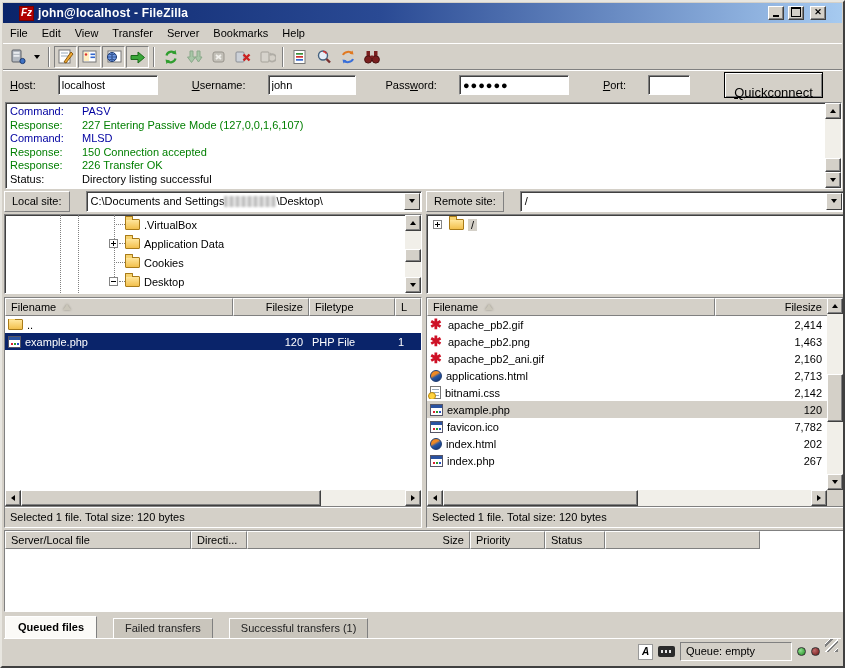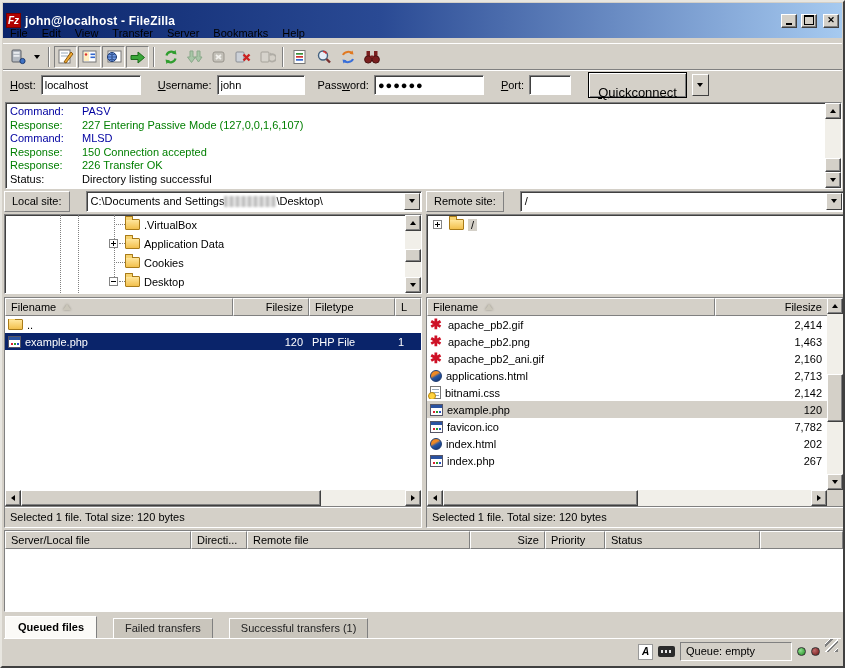--- a/index.html
+++ b/index.html
@@ -1,40 +1,40 @@
 <!DOCTYPE html>
 <html><head>
 <meta charset="utf-8">
 <style>
 *{margin:0;padding:0;box-sizing:border-box;font-family:"Liberation Sans",sans-serif}
 body{background:#9a9a9a;margin:0}
 #win{position:relative;width:845px;height:668px;background:#D4D0C8;border:2px solid;border-color:#e8e6e0 #404040 #404040 #e8e6e0;overflow:hidden}
 .abs{position:absolute}
 
-#titlebar{left:1px;top:1px;right:1px;height:35px;background:linear-gradient(to right,#0A246A,#2a4a94 45%,#A6CAF0);display:flex;align-items:center;padding:0 3px;gap:4px}
+#titlebar{left:1px;top:1px;right:1px;height:20px;background:linear-gradient(to right,#0A246A,#2a4a94 45%,#A6CAF0);display:flex;align-items:center;padding:0 16px;gap:4px}
 #fzicon{width:15px;height:15px;background:#B00000;border:1px solid #700;color:#fff;font-size:10px;font-weight:bold;font-style:italic;display:flex;align-items:center;justify-content:center;line-height:1}
 #fzicon::before{content:"Fz"}
 #title-text{color:#fff;font-weight:bold;font-size:12px;flex:1;letter-spacing:.2px}
 .winbtn{width:16px;height:14px;background:#D4D0C8;border:1px solid;border-color:#fff #404040 #404040 #fff;box-shadow:inset -1px -1px 0 #808080;display:flex;align-items:flex-end;justify-content:center;position:relative}
 .winbtn.minimize::before{content:"";width:6px;height:2px;background:#000;margin-bottom:2px}
 .winbtn.maximize::before{content:"";width:8px;height:7px;border:1px solid #000;border-top:2px solid #000;margin-bottom:2px}
 .winbtn.close{margin-left:2px}
 .winbtn.close::before{content:"✕";font-size:9px;font-weight:bold;line-height:13px;margin:0 auto}
 
 #menubar{left:1px;top:21px;right:1px;height:20px;display:flex;align-items:center;}
 .menu-item{font-size:11px;padding:2px 7px;color:#000}
 
 #toolbar{left:1px;top:41px;right:1px;height:26px;display:flex;align-items:center;padding-left:3px;gap:1px;border-top:1px solid #fff}
 .tbtn{width:23px;height:22px;display:flex;align-items:center;justify-content:center}
 .tbtn.toggled{border:1px solid;border-color:#808080 #fff #fff #808080}
 .tbtn.drop{width:14px}
 .tsep{width:2px;height:20px;border-left:1px solid #808080;border-right:1px solid #fff;margin:0 3px}
 .darr{width:0;height:0;border:3px solid transparent;border-top:4px solid #000;margin-top:4px}
 
-#qcbar{left:1px;top:67px;right:1px;height:31px;display:flex;align-items:center;padding-left:7px;gap:5px;border-top:1px solid #808080;box-shadow:inset 0 1px 0 #fff;font-size:11px}
+#qcbar{left:1px;top:67px;right:1px;height:31px;display:flex;align-items:center;padding-left:7px;gap:22px;border-top:1px solid #808080;box-shadow:inset 0 1px 0 #fff;font-size:11px}
 .qclabel{white-space:pre}
 .qclabel .u{text-decoration:underline}
 .qcinput{height:20px;border:1px solid;border-color:#808080 #fff #fff #808080;box-shadow:inset 1px 1px 0 #404040;background:#fff;font-size:11px;padding:2px 3px;outline:none}
 #host-input{width:100px;margin-right:12px}
 #user-input{width:88px;margin-right:8px}
 #pass-input{width:110px;margin-right:12px;letter-spacing:1px}
 #port-input{width:42px;margin-right:12px}
 #qc-btn{height:22px;padding:12px 9px;background:#D4D0C8;border:1px solid #000;box-shadow:inset 1px 1px 0 #fff,inset -1px -1px 0 #808080;font-size:13px}
 #qc-btn .u{text-decoration:underline}
 #qc-drop{height:22px;width:17px;background:#D4D0C8;border:1px solid;border-color:#fff #404040 #404040 #fff;display:flex;align-items:center;justify-content:center}
@@ -506,21 +506,20 @@
           </span>
       </div>
       <div class="statusrow">Selected 1 file. Total size: 120 bytes</div>
     </div>
   </div>
 
   <div id="queuepane" class="abs">
     <div id="queue-hdr">
       <span class="hcell">Server/Local file</span>
       <span class="hcell">Directi...</span>
-      <span class="hcell">Remote file</span>
       <span class="hcell r">Size</span>
       <span class="hcell">Priority</span>
       <span class="hcell">Status</span>
       <span class="hcell"></span>
     </div>
     <div id="queue-body"></div>
   </div>
 
   <div id="tabsrow" class="abs">
     <span class="tab active">Queued files</span>

